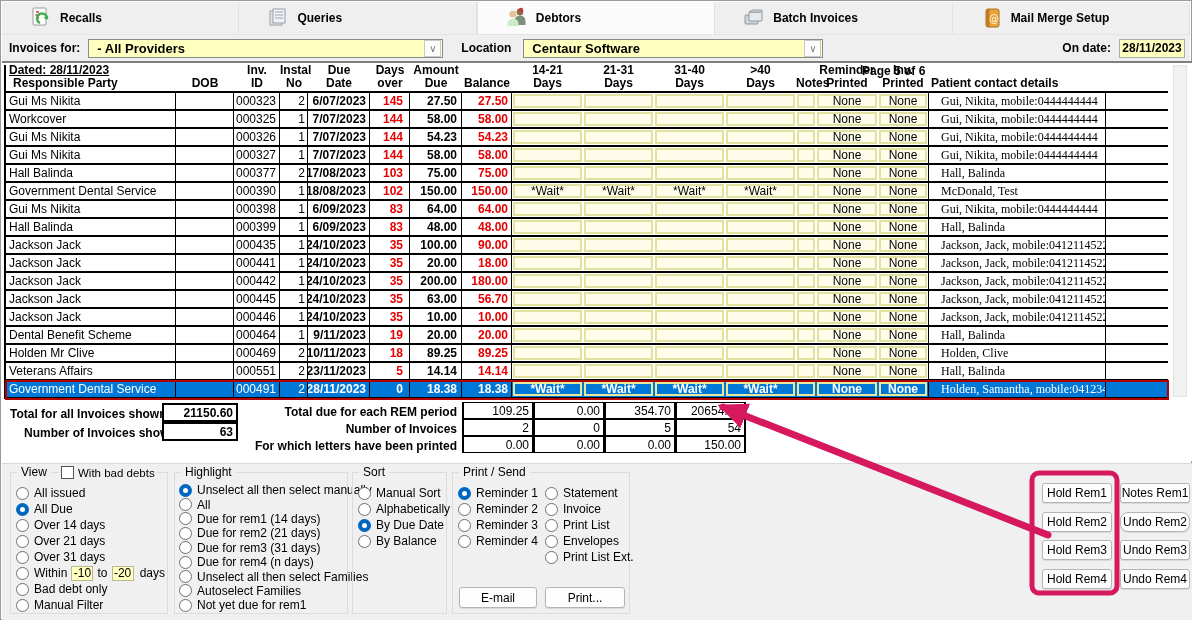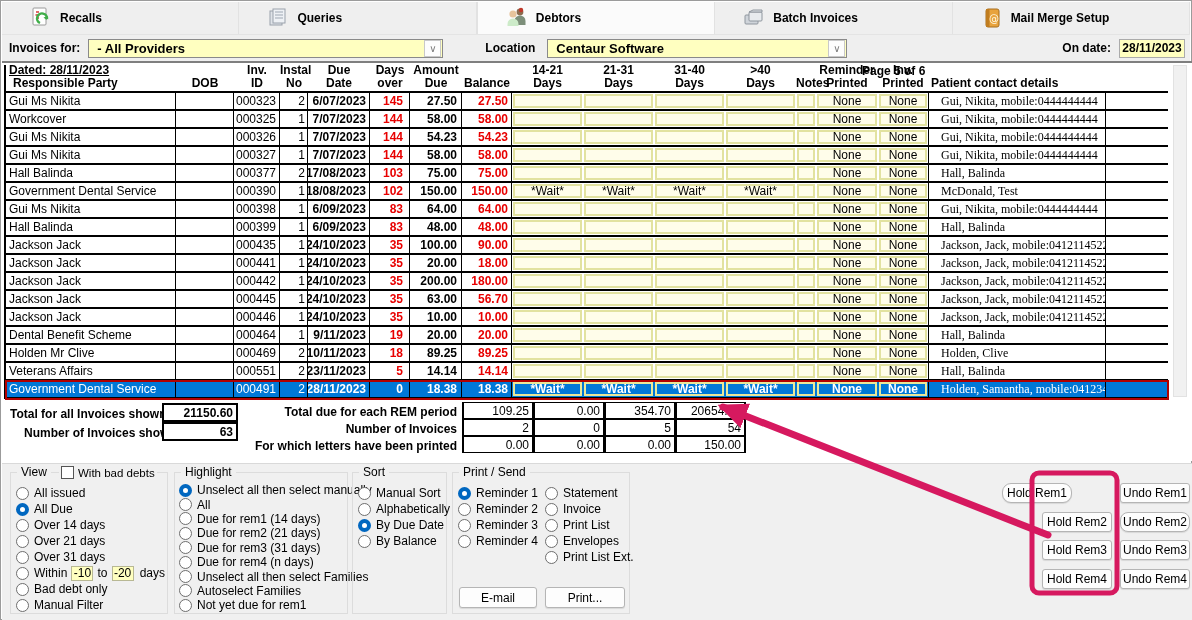--- a/index.html
+++ b/index.html
@@ -129,21 +129,21 @@
         <span class="tlabel">Mail Merge Setup</span>
       </div>
     </div>
 
   <div class="filterbar">
     <span class="flabel">Invoices for:</span>
     <div class="combo" style="width:355px; margin-left:8px;">
       <span class="cval">- All Providers</span>
       <span class="cbtn">∨</span>
     </div>
-    <span class="flabel" style="margin-left:42px;">Location</span>
+    <span class="flabel" style="margin-left:18px;">Location</span>
     <div class="combo" style="width:300px; margin-left:12px;">
       <span class="cval">Centaur Software</span>
       <span class="cbtn">∨</span>
     </div>
     <span class="flabel" style="margin-left:auto;">On date:</span>
     <div class="datebox" style="margin:0 5px 0 8px;">28/11/2023</div>
   </div>
 
   <div class="table-wrap">
     <div class="grid">
@@ -958,27 +958,27 @@
           <div class="radio-row">
             <span class="radio"></span>
             <span>Print List Ext.</span>
           </div>
         </div>
       <div class="btn" style="left:6px; top:114px; width:78px; height:21px;">E-mail</div>
       <div class="btn" style="left:92px; top:114px; width:80px; height:21px;">Print...</div>
     </div>
 
     <div class="hold-col" id="hold-col">
-        <div class="btn" style="left: 1000px; top: 19px; border-radius: 9px;">Hold Rem1</div>
+        <div class="btn" style="left: 1040px; top: 19px;">Hold Rem1</div>
         <div class="btn" style="left: 1040px; top: 47.5px;">Hold Rem2</div>
         <div class="btn" style="left: 1040px; top: 76px;">Hold Rem3</div>
         <div class="btn" style="left: 1040px; top: 104.5px;">Hold Rem4</div>
       </div>
     <div class="undo-col" id="undo-col">
-        <div class="btn" style="left: 1118px; top: 19px;">Undo Rem1</div>
+        <div class="btn" style="left: 1118px; top: 19px;">Notes Rem1</div>
         <div class="btn" style="left: 1118px; top: 47.5px; border-radius: 8px;">Undo Rem2</div>
         <div class="btn" style="left: 1118px; top: 76px;">Undo Rem3</div>
         <div class="btn" style="left: 1118px; top: 104.5px;">Undo Rem4</div>
       </div>
   </div>
 
   <svg class="overlay" width="1192" height="620" viewBox="0 0 1192 620">
     <defs>
       <marker id="ah" markerUnits="userSpaceOnUse" markerWidth="30" markerHeight="26" refX="24" refY="13" orient="auto">
         <path d="M0,0 L30,13 L0,26 Z" fill="#d6195f"></path>

